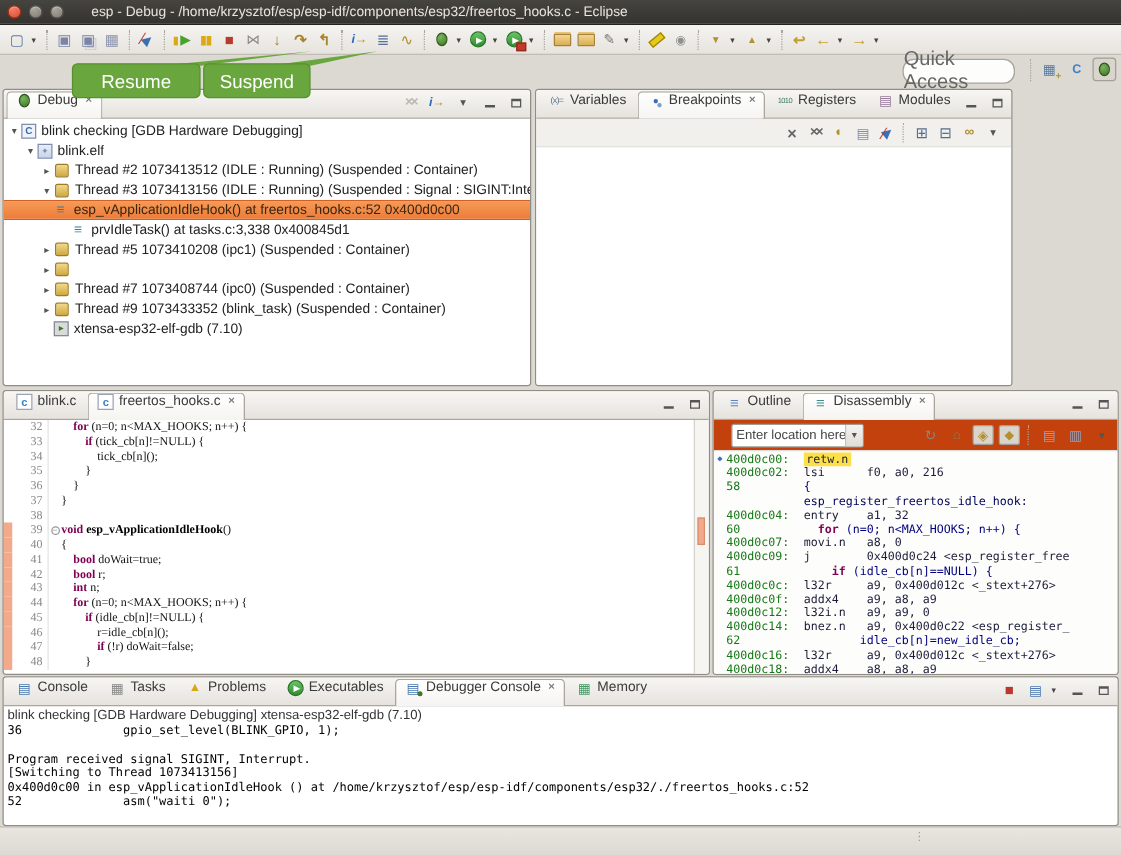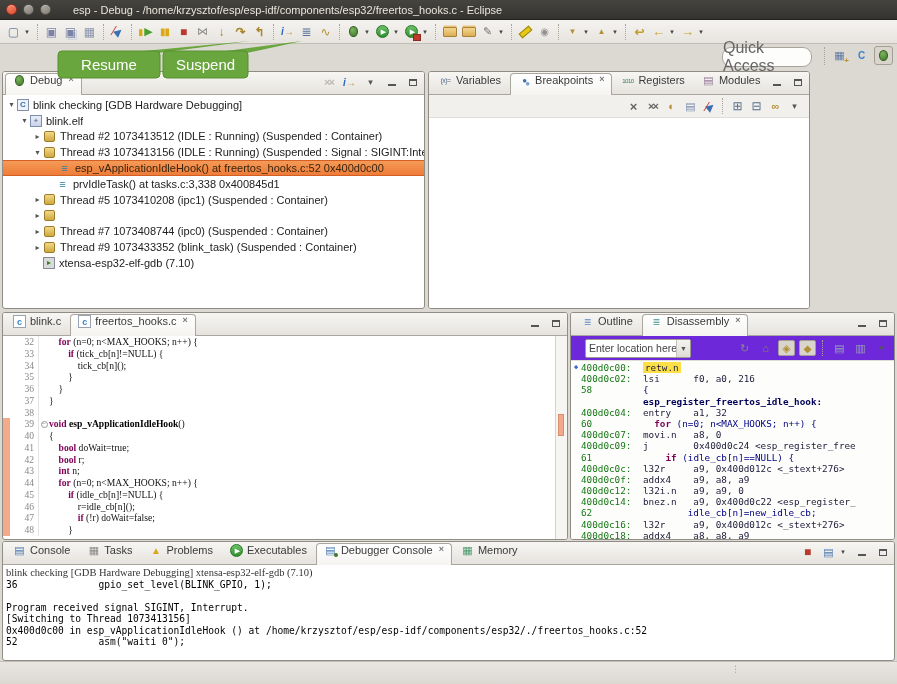--- a/index.html
+++ b/index.html
@@ -150,31 +150,31 @@
   .ovmark{position:absolute;left:2px;width:6px;height:22px;background:#f2a98c;border:1px solid #d88d6d;box-sizing:border-box}
   
   .disbody{font-family:"DejaVu Sans Mono",monospace;font-size:9.3px;line-height:11.2px;background:#fdfdfb;padding-top:1px}
   .dline{display:flex;height:11.2px;white-space:pre}
   .dmark{width:10px;flex:none;color:#4169c8;font-size:7px;text-align:center;line-height:11px}
   .daddr{width:62px;flex:none;color:#157815}
   .dins{color:#1c1c3a}
   .curins{background:#fde047;padding:0 2px}
   .dsrc{color:#000080}
   .tk-dk{color:#7f0055;font-weight:bold}
-  .dlabel{color:#00005a;font-weight:bold}
+  .dlabel{color:#00005a;font-weight:normal}
   .combo{display:inline-flex;align-items:center;height:17px;border:1px solid #a09c94;background:#fff;border-radius:2px;margin-left:14px}
   .combo .ctext{width:84px;overflow:hidden;white-space:nowrap;color:#444;padding:0 3px;font-size:10.5px}
   .combo .cbtn{width:13px;height:100%;border-left:1px solid #c5c1b9;display:flex;align-items:center;justify-content:center;
                font-size:7px;color:#555;background:linear-gradient(#f5f3f0,#e0ddd7)}
-  .distools{height:24px;background:#6d28d9;display:flex;align-items:center;border-bottom:1px solid #e0ddd6}
+  .distools{height:24px;background:#c2410c;display:flex;align-items:center;border-bottom:1px solid #e0ddd6}
   .distools .right{margin-left:auto;display:flex;align-items:center;gap:2px;padding-right:4px}
   
   .conbody{padding:2px 0 0 3px}
   .cline{font-family:"DejaVu Sans Mono",monospace;font-size:9.6px;line-height:11.5px;white-space:pre;color:#000}
-  .cline.chead{font-family:Liberation Serif, serif;font-size:10.5px;color:#333}
+  .cline.chead{font-family:Liberation Sans, sans-serif;font-size:10.5px;color:#333}
   
   #statusbar{left:0;top:661px;width:897px;height:23px;background:linear-gradient(#e9e6e1,#dcd9d3);border-top:1px solid #c2beb6;box-sizing:border-box}
   #grip{position:absolute;left:731px;top:2px;color:#a09c94;font-size:9px;letter-spacing:1px}
 </style>
 </head>
 <body data-name="eclipse-window">
 
 <div id="titlebar" class="abs" data-name="titlebar">
   <span class="wbtn close" data-name="window-close-button"></span>
   <span class="wbtn minmax" data-name="window-minimize-button"></span>
@@ -279,21 +279,21 @@
       <div class="trow" data-name="debug-tree-item" style="padding-left: 29px;">
         <span class="expander" data-name="expander-icon">▸</span>
         <span class="nicon" data-name="thread-icon"></span>
         <span class="tlbl" data-name="tree-item-label">Thread #2 1073413512 (IDLE : Running) (Suspended : Container)</span>
       </div>
       <div class="trow" data-name="debug-tree-item" style="padding-left: 29px;">
         <span class="expander" data-name="expander-icon">▾</span>
         <span class="nicon" data-name="thread-icon"></span>
         <span class="tlbl" data-name="tree-item-label">Thread #3 1073413156 (IDLE : Running) (Suspended : Signal : SIGINT:Interrup</span>
       </div>
-      <div class="trow sel" data-name="debug-tree-item" style="padding-left: 44px;">
+      <div class="trow sel" data-name="debug-tree-item" style="padding-left: 28px;">
         <span class="expander" data-name="expander-icon"></span>
         <span class="nicon" data-name="frame-icon"></span>
         <span class="tlbl" data-name="tree-item-label">esp_vApplicationIdleHook() at freertos_hooks.c:52 0x400d0c00</span>
       </div>
       <div class="trow" data-name="debug-tree-item" style="padding-left: 42px;">
         <span class="expander" data-name="expander-icon"></span>
         <span class="nicon" data-name="frame-icon"></span>
         <span class="tlbl" data-name="tree-item-label">prvIdleTask() at tasks.c:3,338 0x400845d1</span>
       </div>
       <div class="trow" data-name="debug-tree-item" style="padding-left: 29px;">

